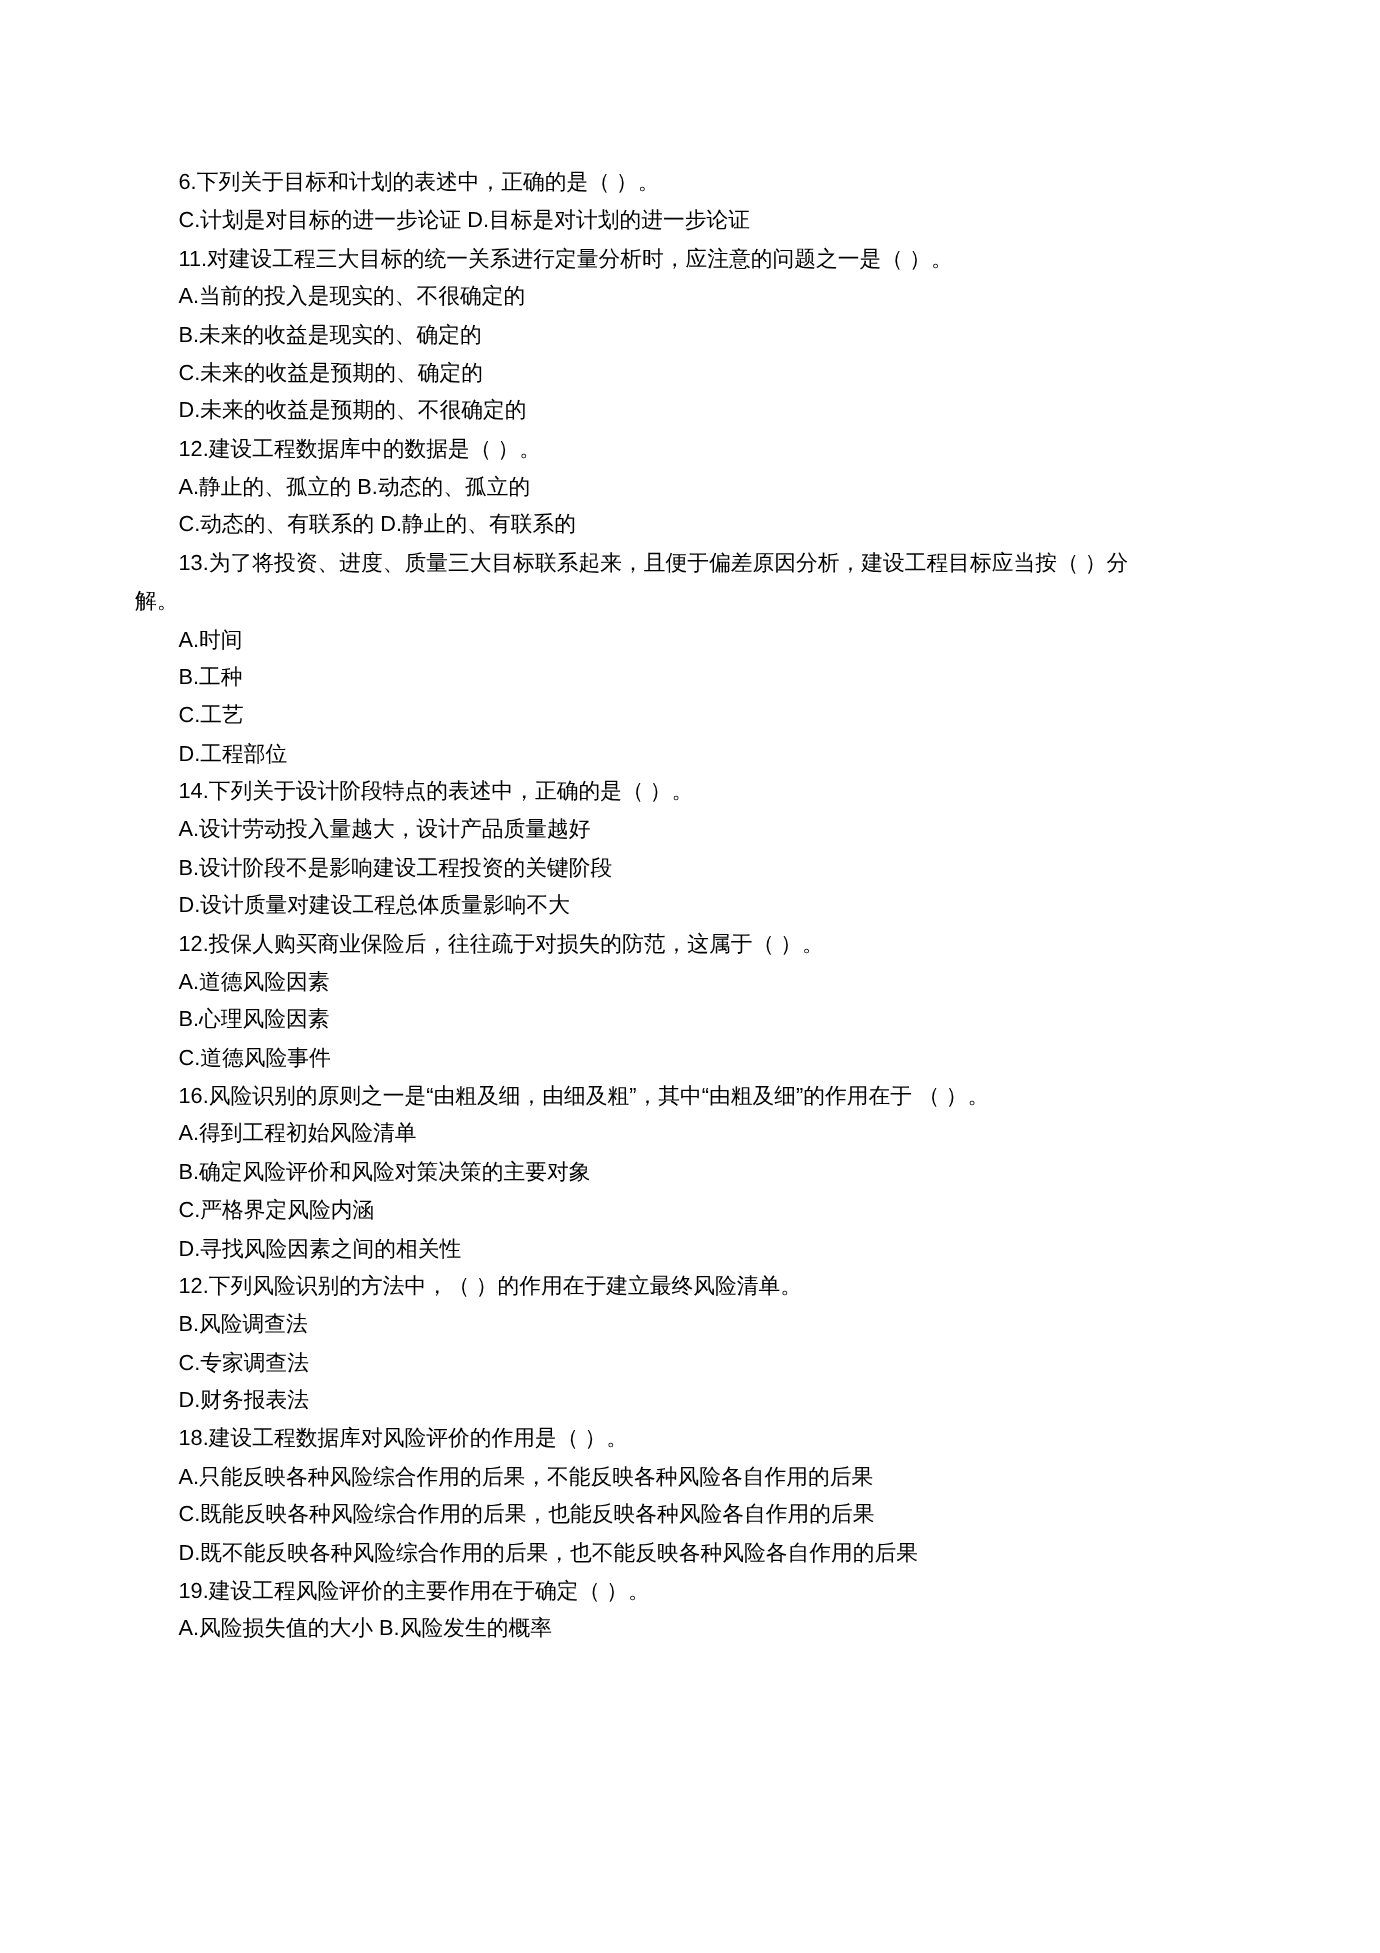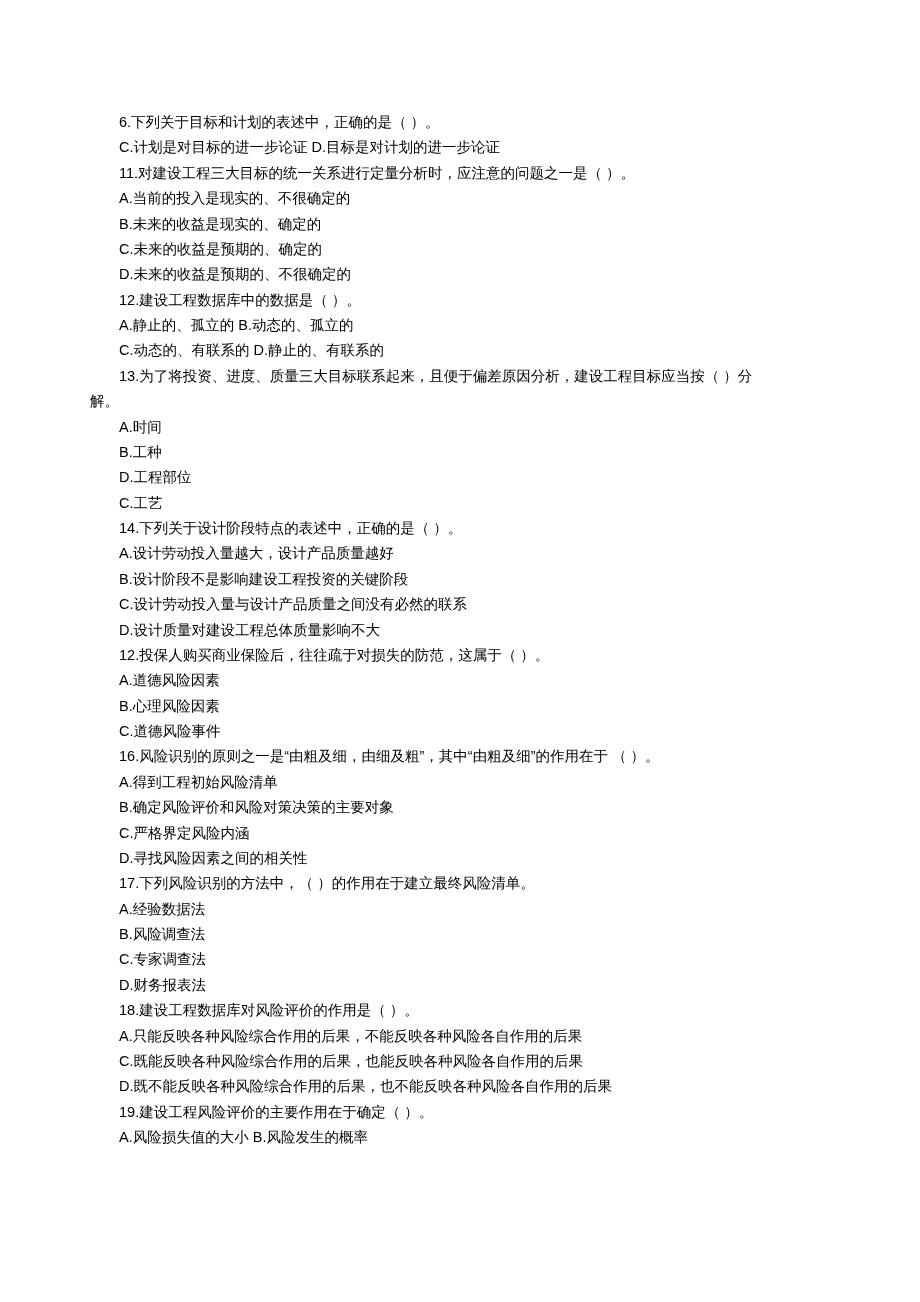--- a/index.html
+++ b/index.html
@@ -34,38 +34,36 @@
     <div class="q">B.未来的收益是现实的、确定的</div>
     <div class="q">C.未来的收益是预期的、确定的</div>
     <div class="q">D.未来的收益是预期的、不很确定的</div>
     <div class="q">12.建设工程数据库中的数据是（ ）。</div>
     <div class="q">A.静止的、孤立的  B.动态的、孤立的</div>
     <div class="q">C.动态的、有联系的  D.静止的、有联系的</div>
     <div class="q">13.为了将投资、进度、质量三大目标联系起来，且便于偏差原因分析，建设工程目标应当按（ ）分</div>
     <div class="cont">解。</div>
     <div class="q">A.时间</div>
     <div class="q">B.工种</div>
+    <div class="q">C.工艺</div>
     <div class="q">D.工程部位</div>
-    <div class="q">C.工艺</div>
     <div class="q">14.下列关于设计阶段特点的表述中，正确的是（ ）。</div>
     <div class="q">A.设计劳动投入量越大，设计产品质量越好</div>
     <div class="q">B.设计阶段不是影响建设工程投资的关键阶段</div>
-    <div class="q">C.设计劳动投入量与设计产品质量之间没有必然的联系</div>
     <div class="q">D.设计质量对建设工程总体质量影响不大</div>
     <div class="q">12.投保人购买商业保险后，往往疏于对损失的防范，这属于（ ）。</div>
     <div class="q">A.道德风险因素</div>
     <div class="q">B.心理风险因素</div>
     <div class="q">C.道德风险事件</div>
     <div class="q">16.风险识别的原则之一是“由粗及细，由细及粗”，其中“由粗及细”的作用在于 （ ）。</div>
     <div class="q">A.得到工程初始风险清单</div>
     <div class="q">B.确定风险评价和风险对策决策的主要对象</div>
     <div class="q">C.严格界定风险内涵</div>
     <div class="q">D.寻找风险因素之间的相关性</div>
-    <div class="q">17.下列风险识别的方法中，（ ）的作用在于建立最终风险清单。</div>
-    <div class="q">A.经验数据法</div>
+    <div class="q">12.下列风险识别的方法中，（ ）的作用在于建立最终风险清单。</div>
     <div class="q">B.风险调查法</div>
     <div class="q">C.专家调查法</div>
     <div class="q">D.财务报表法</div>
     <div class="q">18.建设工程数据库对风险评价的作用是（ ）。</div>
     <div class="q">A.只能反映各种风险综合作用的后果，不能反映各种风险各自作用的后果</div>
     <div class="q">C.既能反映各种风险综合作用的后果，也能反映各种风险各自作用的后果</div>
     <div class="q">D.既不能反映各种风险综合作用的后果，也不能反映各种风险各自作用的后果</div>
     <div class="q">19.建设工程风险评价的主要作用在于确定（ ）。</div>
     <div class="q">A.风险损失值的大小  B.风险发生的概率</div>
   </div>

